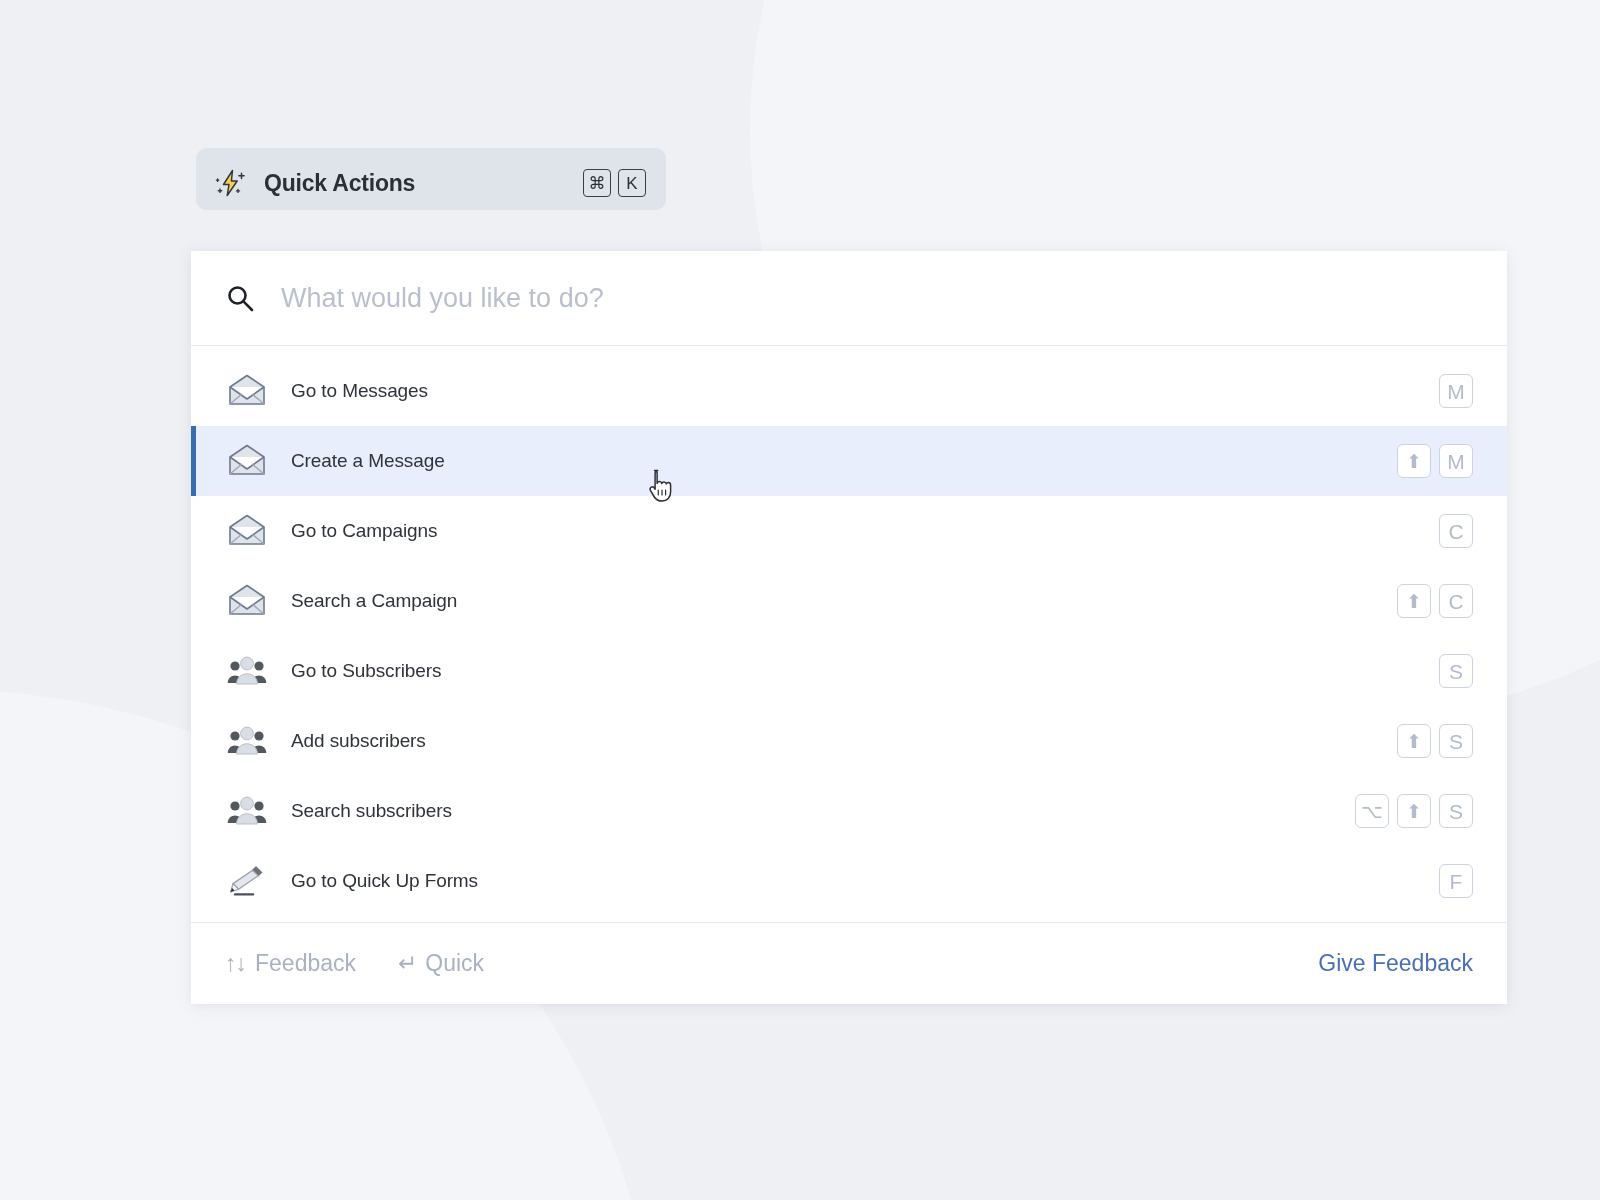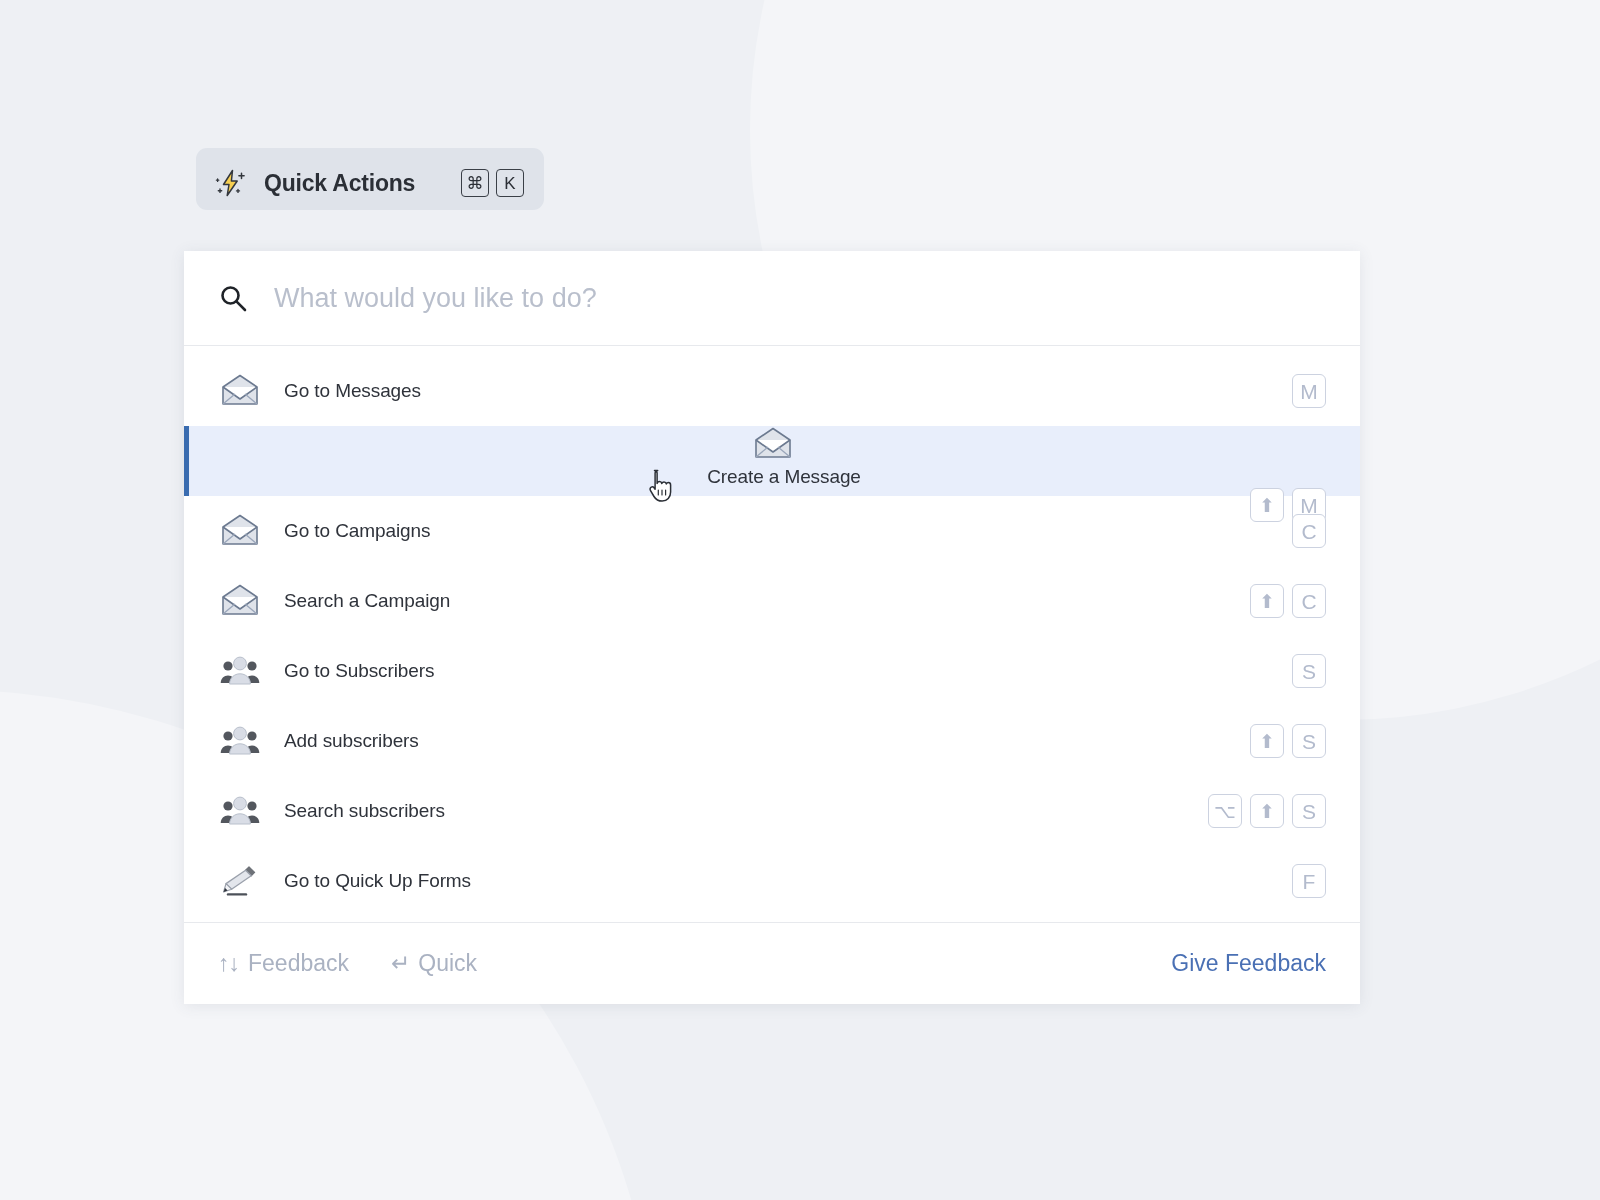--- a/index.html
+++ b/index.html
@@ -38,21 +38,21 @@
     height: 1420px;
     left: -760px;
     top: 690px;
   }
 
   
   #quick-actions-bar {
     position: absolute;
     left: 196px;
     top: 148px;
-    width: 348px;
+    width: 470px;
     height: 62px;
     background: #dfe3ea;
     border-radius: 11px;
     display: flex;
     align-items: center;
     box-sizing: border-box;
     padding: 8px 20px 0 18px;
   }
   #qa-bolt {
     width: 34px;
@@ -83,23 +83,23 @@
     font-size: 17px;
     color: #2b2f36;
     box-sizing: border-box;
     background: transparent;
     line-height: 1;
   }
 
   
   #palette {
     position: absolute;
-    left: 184px;
+    left: 191px;
     top: 251px;
-    width: 1176px;
+    width: 1316px;
     background: #ffffff;
     box-shadow: 0 2px 14px rgba(70, 80, 100, 0.10);
     box-sizing: border-box;
   }
 
   
   #search-row {
     height: 95px;
     display: flex;
     align-items: center;
@@ -136,21 +136,20 @@
     position: relative;
     height: 70px;
     display: flex;
     align-items: center;
     padding: 0 34px 0 34px;
     box-sizing: border-box;
     cursor: default;
   }
   .result-row.selected {
     background: #e8eefb;
-    flex-direction: column;
   }
   .result-row.selected::before {
     content: "";
     position: absolute;
     left: 0;
     top: 0;
     bottom: 0;
     width: 5px;
     background: #3a6cb0;
   }

